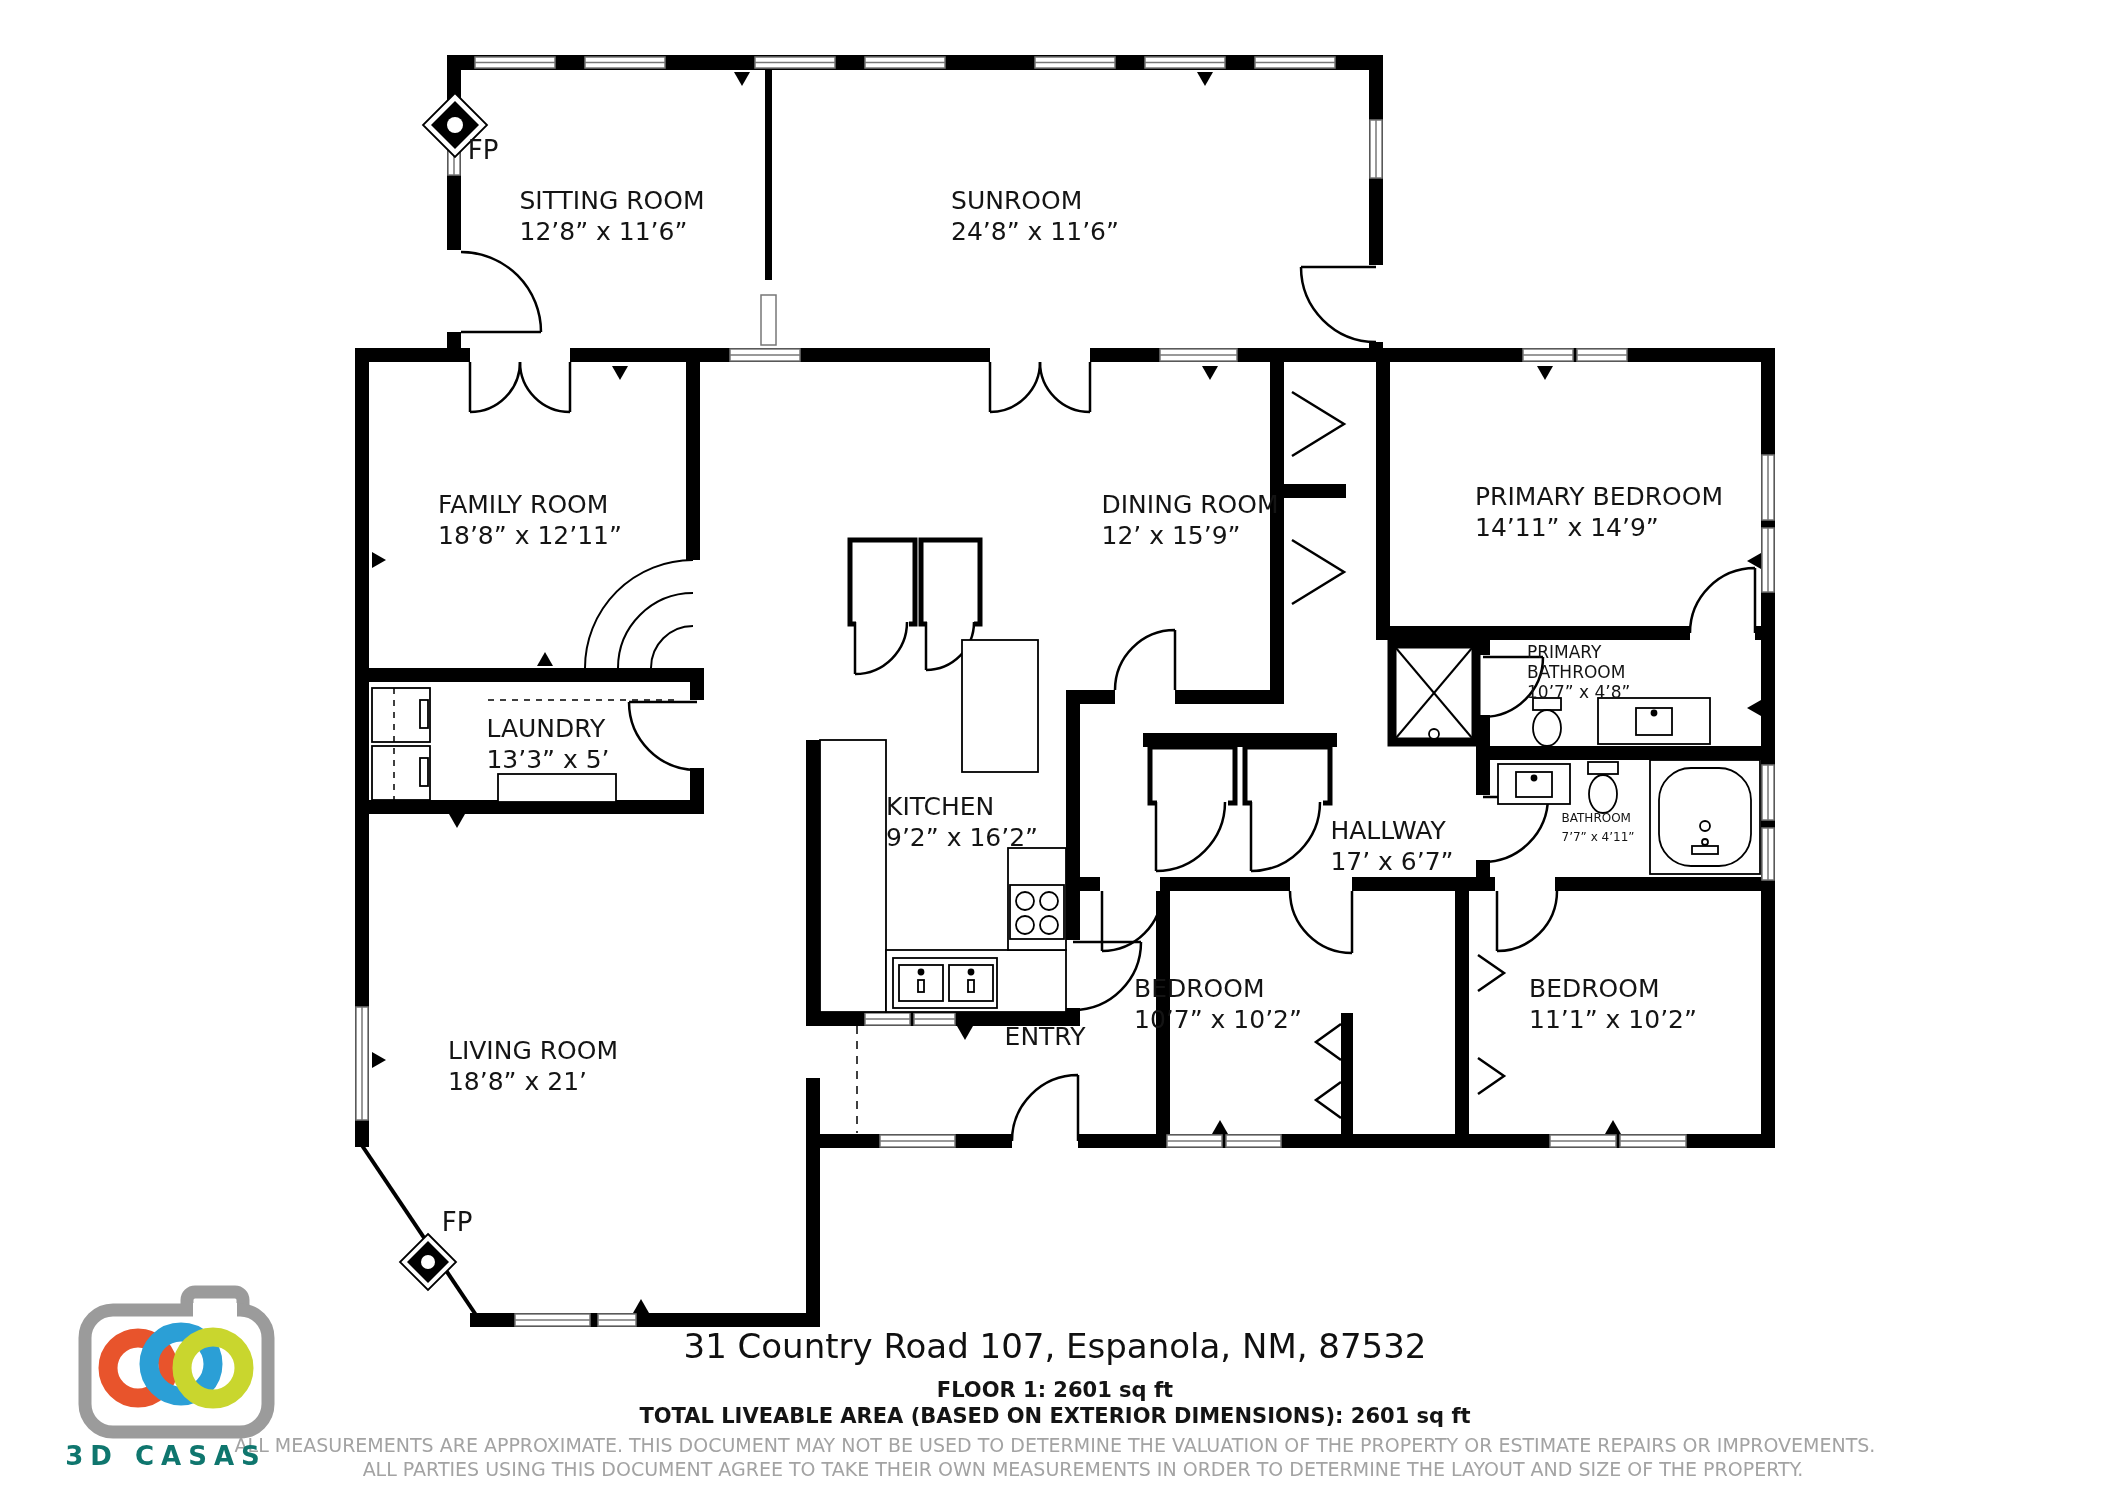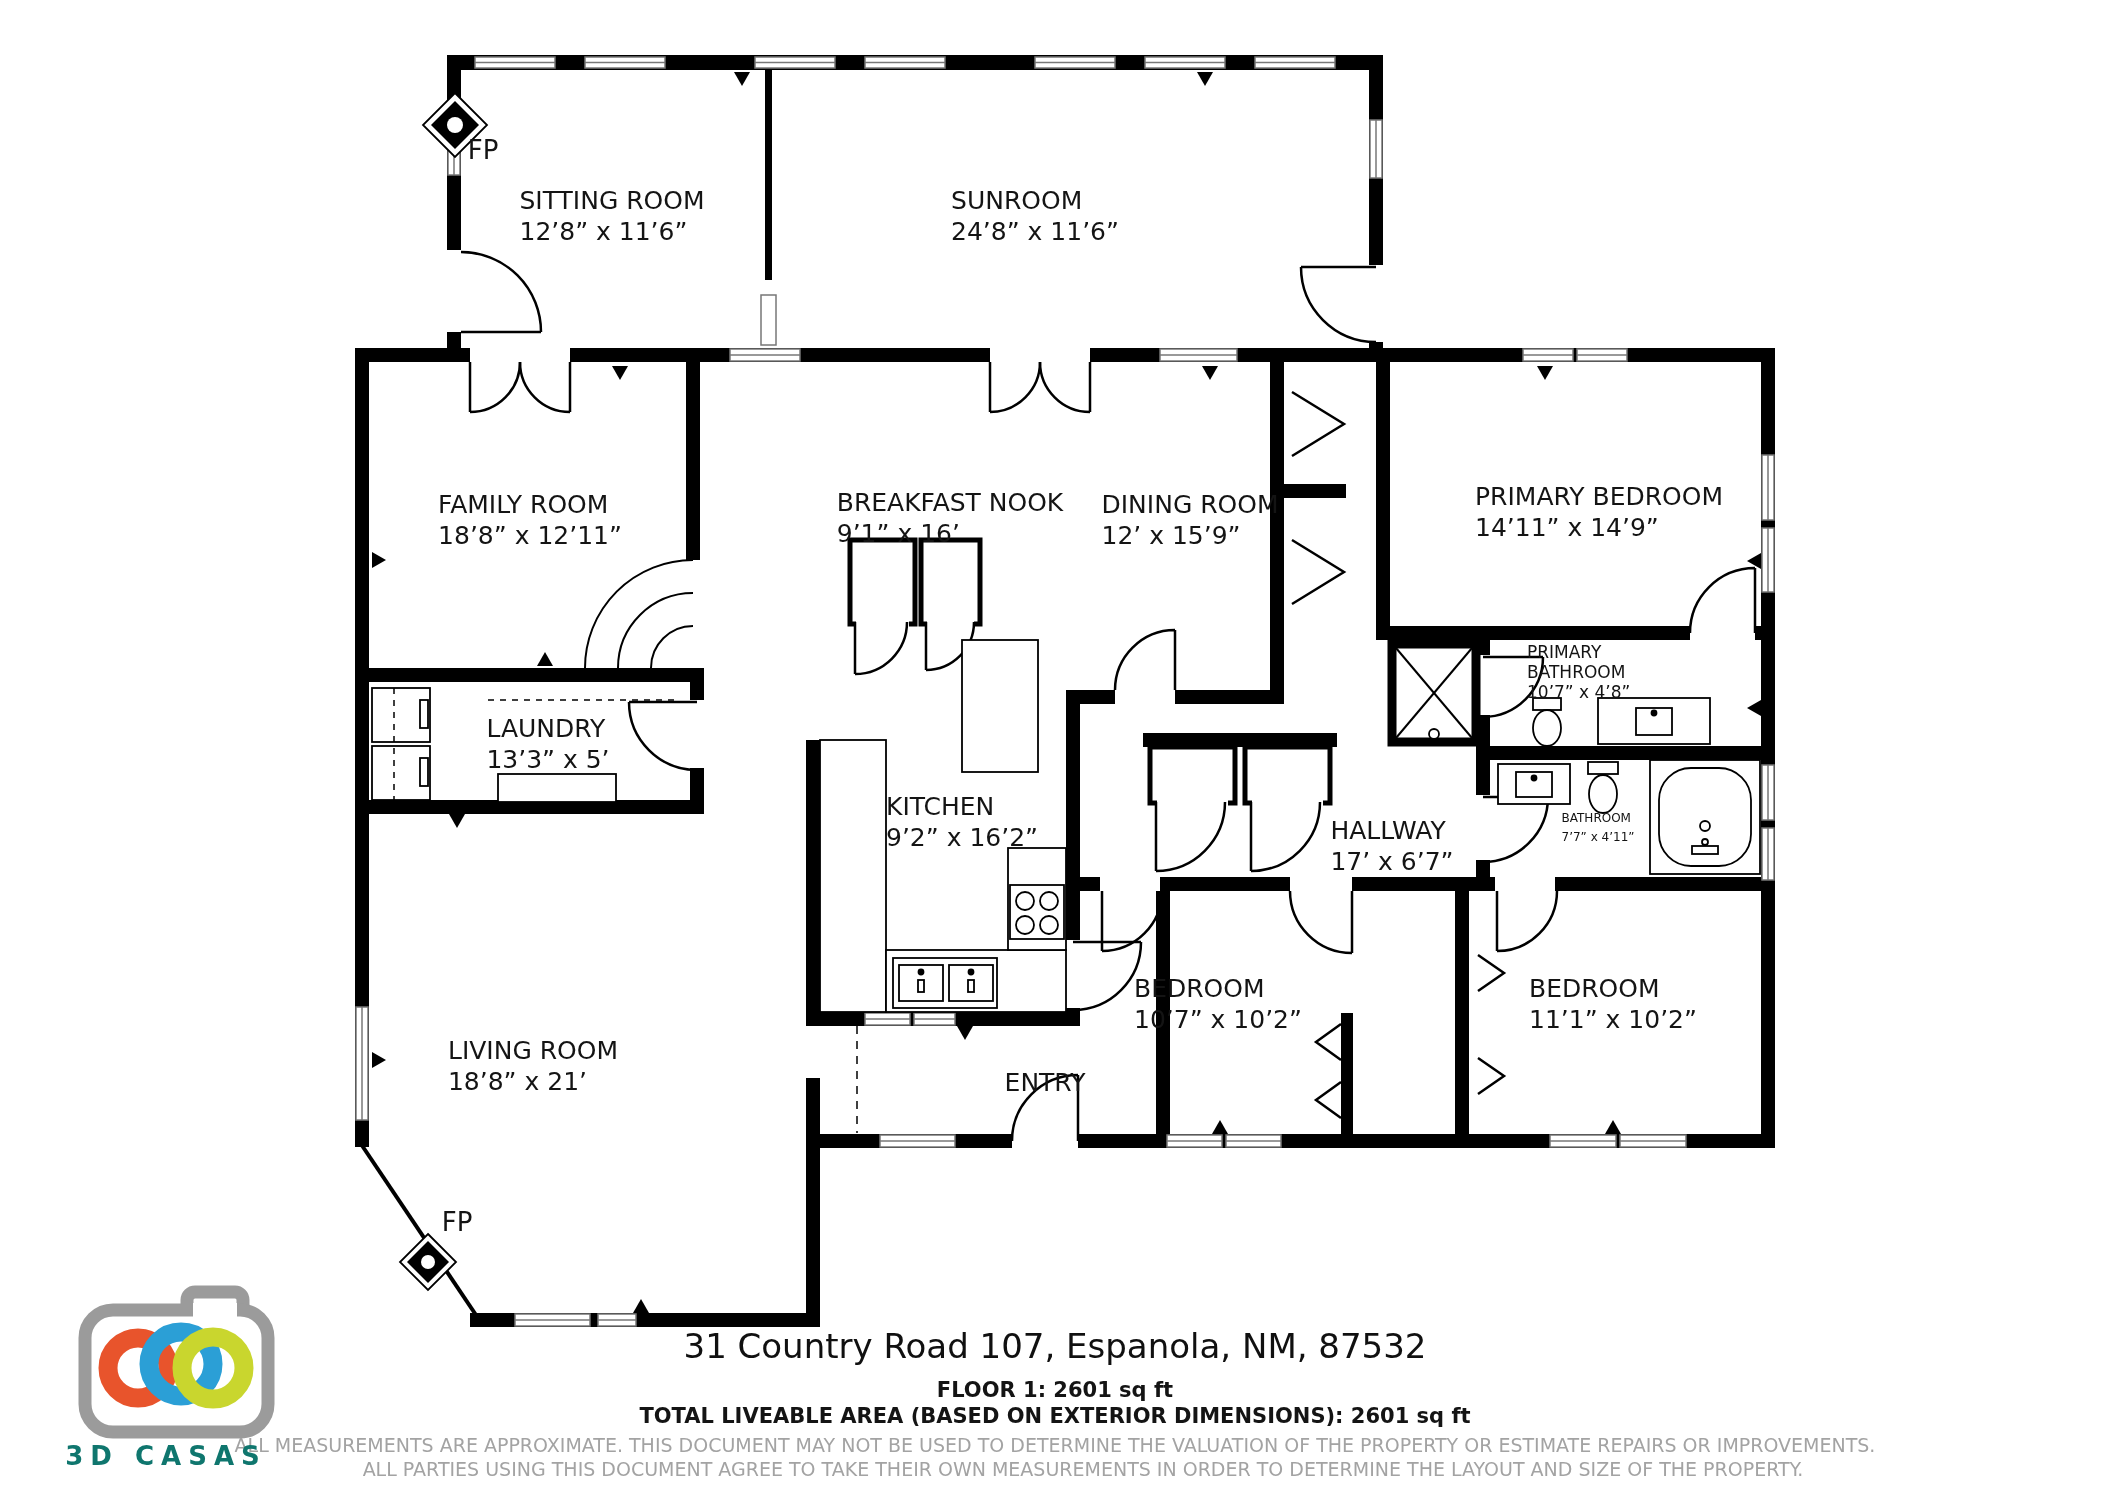--- a/index.html
+++ b/index.html
@@ -325,24 +325,20 @@
     <span class="dims">12’8” x 11’6”</span>
   </div>
   <div class="room-label" style="left:1035px;top:216px">
     <span>SUNROOM</span>
     <span class="dims">24’8” x 11’6”</span>
   </div>
   <div class="room-label" style="left:530px;top:520px">
     <span>FAMILY ROOM</span>
     <span class="dims">18’8” x 12’11”</span>
   </div>
-  <div class="room-label" style="left:950px;top:518px">
-    <span>BREAKFAST NOOK</span>
-    <span class="dims">9’1” x 16’</span>
-  </div>
   <div class="room-label" style="left:1190px;top:520px">
     <span>DINING ROOM</span>
     <span class="dims">12’ x 15’9”</span>
   </div>
   <div class="room-label wrap" style="left:1600px;top:512px;width:250px">
     <span>PRIMARY BEDROOM</span>
     <span class="dims">14’11” x 14’9”</span>
   </div>
   <div class="room-label" style="left:548px;top:744px">
     <span>LAUNDRY</span>
@@ -361,21 +357,21 @@
     <span class="dims">10’7” x 4’8”</span>
   </div>
   <div class="room-label xsmall" style="left:1598px;top:828px">
     <span>BATHROOM</span>
     <span class="dims">7’7” x 4’11”</span>
   </div>
   <div class="room-label" style="left:533px;top:1066px">
     <span>LIVING ROOM</span>
     <span class="dims">18’8” x 21’</span>
   </div>
-  <div class="room-label" style="left:1045px;top:1082px">
+  <div class="room-label" style="left:1045px;top:1036px">
     <span>ENTRY</span>
   </div>
   <div class="room-label" style="left:1218px;top:1004px">
     <span>BEDROOM</span>
     <span class="dims">10’7” x 10’2”</span>
   </div>
   <div class="room-label" style="left:1613px;top:1004px">
     <span>BEDROOM</span>
     <span class="dims">11’1” x 10’2”</span>
   </div>

